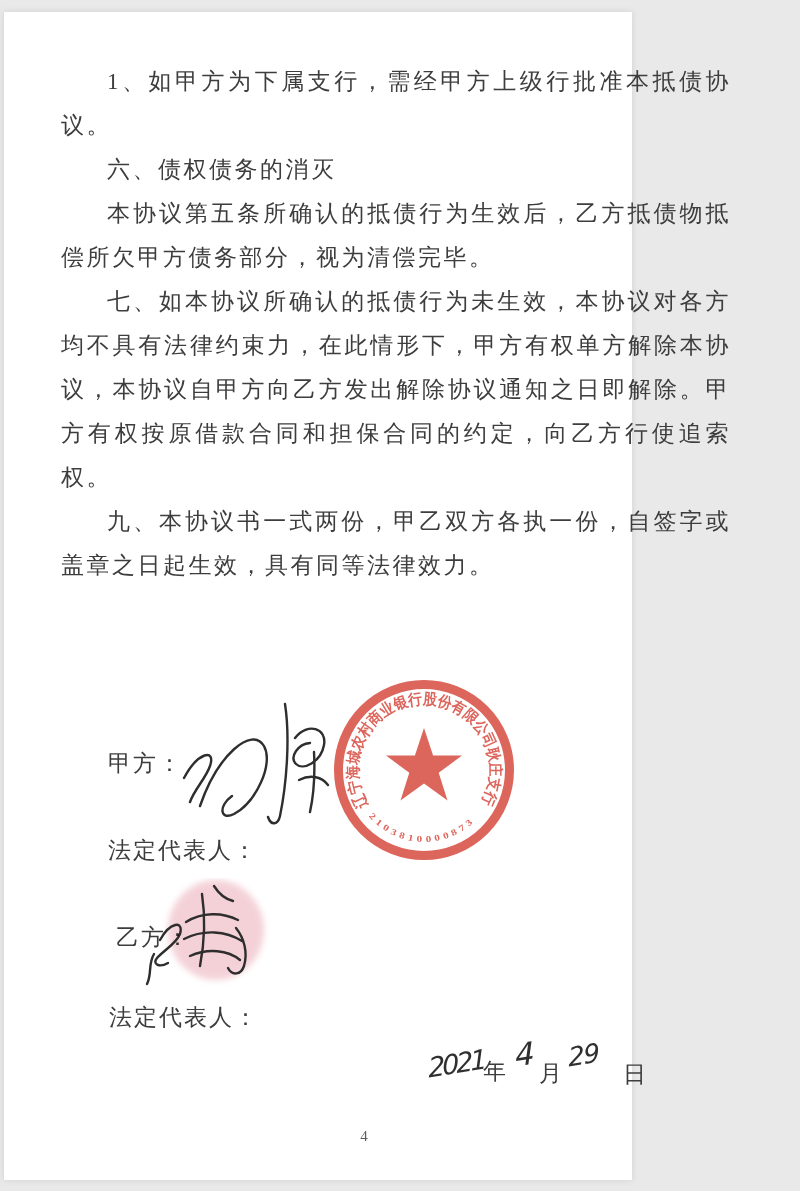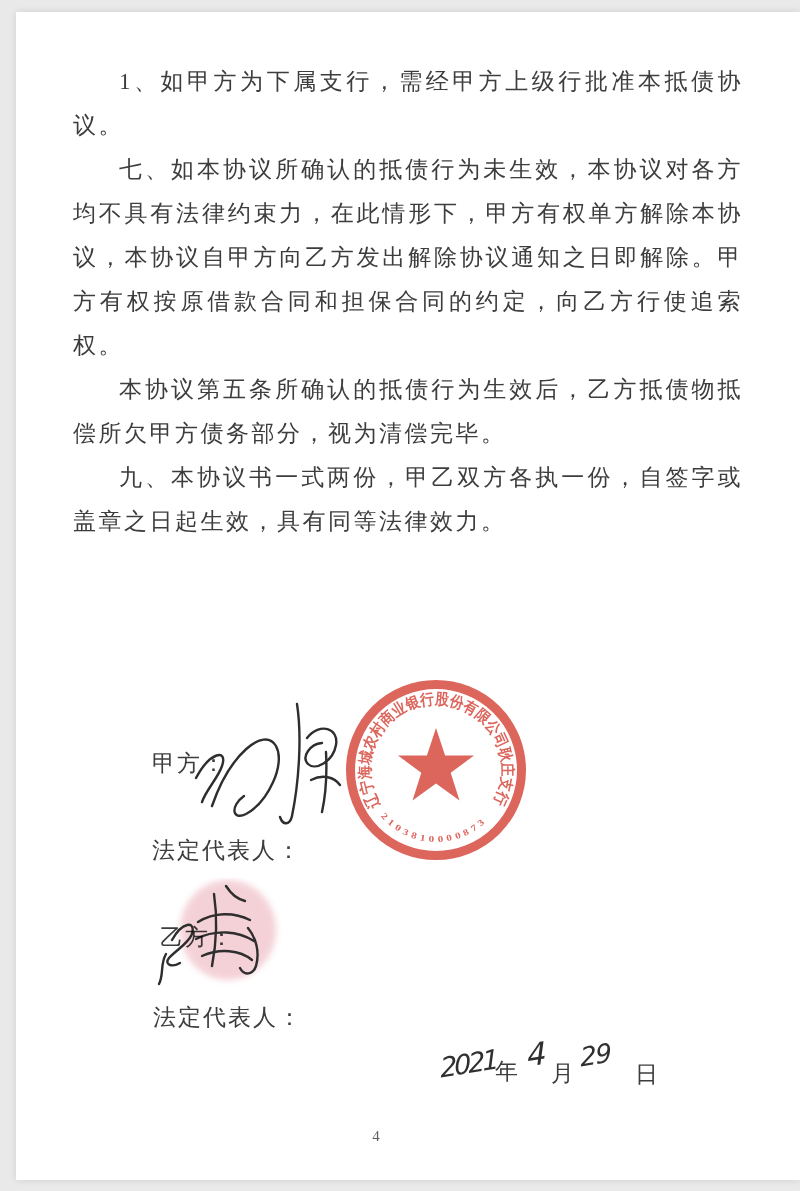--- a/index.html
+++ b/index.html
@@ -4,38 +4,38 @@
 <style>
   html,body{margin:0;padding:0;}
   body{
     width:800px;height:1191px;
     background:var(--scan-edge,#e9e9e9);
     position:relative;
     font-family:"Liberation Serif","DejaVu Serif",serif;
     overflow:hidden;
   }
   .page{
-    position:absolute;left:16px;top:12px;
-    width:784px;height:1168px;
+    position:absolute;left:4px;top:12px;
+    width:628px;height:1168px;
     background:var(--paper,#ffffff);
     box-shadow:0 0 7px rgba(0,0,0,.10);
   }
   
   .doc-text{
     position:absolute;left:57px;top:48px;width:670px;
     font-size:23px;line-height:44px;letter-spacing:2.5px;
     color:var(--text,#3d3d3d);
     text-align:justify;
     filter:blur(.3px);
   }
   .doc-text p{margin:0;text-indent:2em;}
   
   .lbl{
     position:absolute;font-size:23px;letter-spacing:2px;
-    color:var(--text,#3d3d3d);filter:blur(.3px);white-space:nowrap;margin-left:32px;
+    color:var(--text,#3d3d3d);filter:blur(.3px);white-space:nowrap;
   }
   .lbl-party-a{left:104px;top:736px;}
   .lbl-rep-a  {left:104px;top:823px;}
   .lbl-party-b{left:112px;top:910px;}
   .lbl-rep-b  {left:105px;top:990px;}
   
   .seal{
     position:absolute;left:320px;top:658px;width:200px;height:200px;
     color:var(--seal-red,#d9544a);
     opacity:.9;filter:blur(.45px);mix-blend-mode:multiply;
@@ -69,22 +69,23 @@
     font-family:"Liberation Serif","DejaVu Serif",serif;
   }
 </style>
 </head>
 <body>
 
 <div class="page">
 
   <div class="doc-text">
     <p>1、如甲方为下属支行，需经甲方上级行批准本抵债协议。</p>
+      <p>六、债权债务的消灭</p>
+      <p>本协议第五条所确认的抵债行为生效后，乙方抵债物抵偿所欠甲方债务部分，视为清偿完毕。</p>
       <p>七、如本协议所确认的抵债行为未生效，本协议对各方均不具有法律约束力，在此情形下，甲方有权单方解除本协议，本协议自甲方向乙方发出解除协议通知之日即解除。甲方有权按原借款合同和担保合同的约定，向乙方行使追索权。</p>
-      <p>本协议第五条所确认的抵债行为生效后，乙方抵债物抵偿所欠甲方债务部分，视为清偿完毕。</p>
       <p>九、本协议书一式两份，甲乙双方各执一份，自签字或盖章之日起生效，具有同等法律效力。</p>
   </div>
 
   <div class="lbl lbl-party-a">甲方：</div>
 
   <svg class="sig sig-a" viewBox="0 0 175 140" aria-hidden="true">
     <path d="M16,86 C30,60 48,56 42,74 C38,86 26,98 22,110"></path>
     <path d="M32,114 C50,62 84,34 96,54 C106,72 88,110 66,122 C52,129 50,114 64,104"></path>
     <path d="M117,12 C122,44 119,90 112,124 C110,133 103,134 100,125"></path>
     <path d="M127,46 C140,30 159,36 156,53 C153,70 135,79 128,72 C121,65 130,52 142,51"></path>

